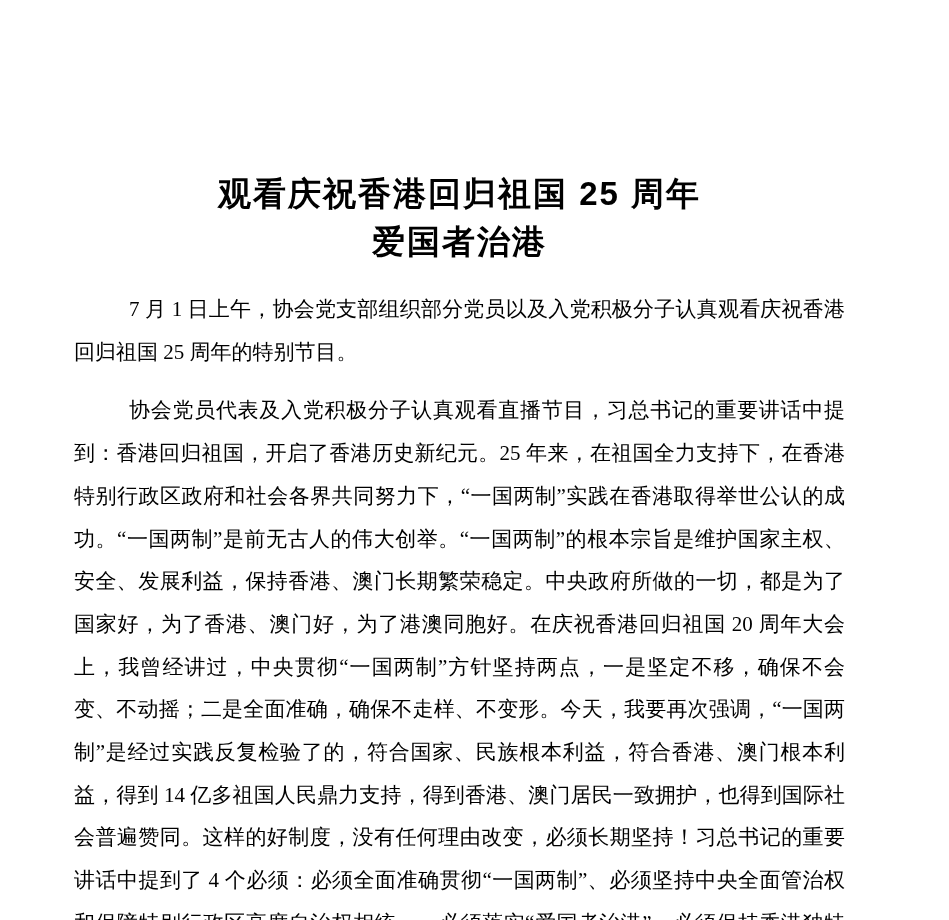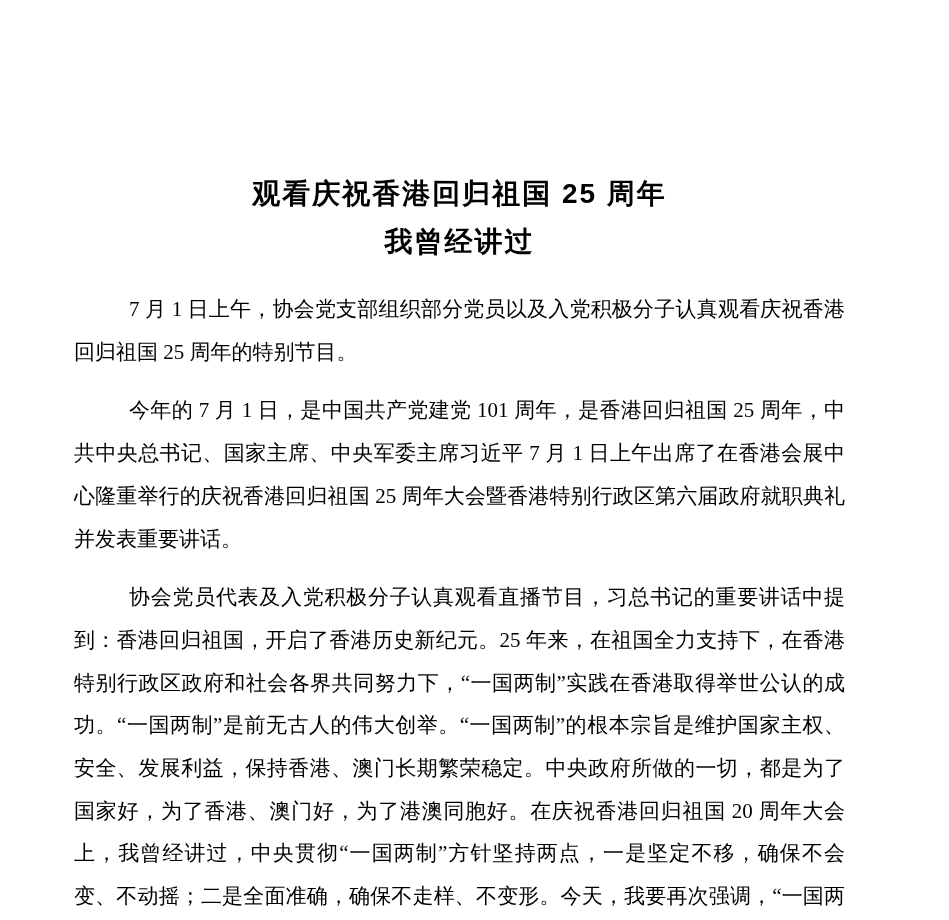--- a/index.html
+++ b/index.html
@@ -15,21 +15,21 @@
     overflow: hidden;
     box-sizing: border-box;
     padding: 170px 88px 0 58px;
     color: #000000;
   }
   .doc-title {
     margin: 0 0 22px 0;
     text-align: center;
     font-family: "Liberation Sans", "DejaVu Sans", sans-serif;
     font-weight: 700;
-    font-size: 28px;
+    font-size: 33px;
     line-height: 48px;
     letter-spacing: 2px;
     color: #000000;
   }
   .doc-title .title-line {
     display: block;
     white-space: nowrap;
   }
   .doc-body {
     font-family: "Liberation Serif", "DejaVu Serif", serif;
@@ -46,22 +46,21 @@
     word-break: break-all;
   }
 </style>
 </head>
 <body>
 
 <div class="page">
 
   <h1 class="doc-title">
     <span class="title-line">观看庆祝香港回归祖国 25 周年</span>
-    <span class="title-line">我曾经讲过</span>
+    <span class="title-line">爱国者治港</span>
   </h1>
 
   <div class="doc-body">
     <p>7 月 1 日上午，协会党支部组织部分党员以及入党积极分子认真观看庆祝香港回归祖国 25 周年的特别节目。</p>
-    <p>今年的 7 月 1 日，是中国共产党建党 101 周年，是香港回归祖国 25 周年，中共中央总书记、国家主席、中央军委主席习近平 7 月 1 日上午出席了在香港会展中心隆重举行的庆祝香港回归祖国 25 周年大会暨香港特别行政区第六届政府就职典礼并发表重要讲话。</p>
     <p>协会党员代表及入党积极分子认真观看直播节目，习总书记的重要讲话中提到：香港回归祖国，开启了香港历史新纪元。25 年来，在祖国全力支持下，在香港特别行政区政府和社会各界共同努力下，“一国两制”实践在香港取得举世公认的成功。“一国两制”是前无古人的伟大创举。“一国两制”的根本宗旨是维护国家主权、安全、发展利益，保持香港、澳门长期繁荣稳定。中央政府所做的一切，都是为了国家好，为了香港、澳门好，为了港澳同胞好。在庆祝香港回归祖国 20 周年大会上，我曾经讲过，中央贯彻“一国两制”方针坚持两点，一是坚定不移，确保不会变、不动摇；二是全面准确，确保不走样、不变形。今天，我要再次强调，“一国两制”是经过实践反复检验了的，符合国家、民族根本利益，符合香港、澳门根本利益，得到 14 亿多祖国人民鼎力支持，得到香港、澳门居民一致拥护，也得到国际社会普遍赞同。这样的好制度，没有任何理由改变，必须长期坚持！习总书记的重要讲话中提到了 4 个必须：必须全面准确贯彻“一国两制”、必须坚持中央全面管治权和保障特别行政区高度自治权相统一、必须落实“爱国者治港”、必须保持香港独特地位和优势。提出了 4 点希望：</p>
   </div>
 
 </div>
 
 </body></html>

